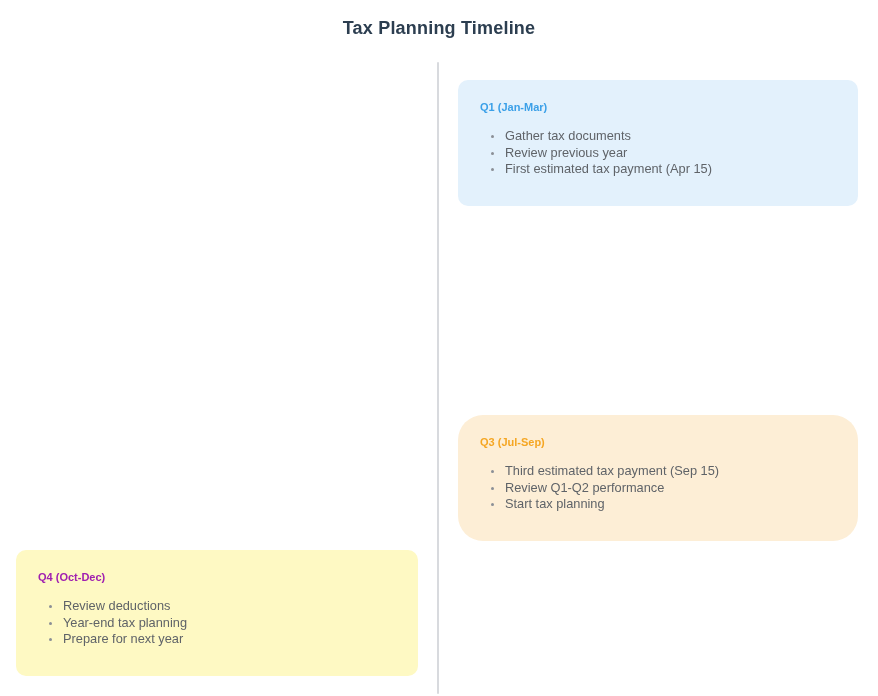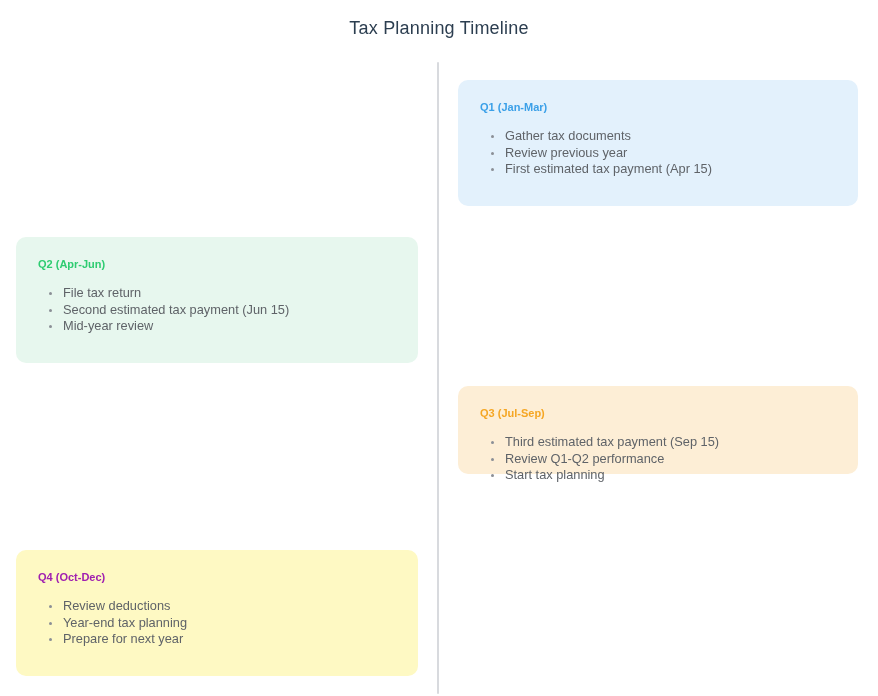--- a/index.html
+++ b/index.html
@@ -22,21 +22,21 @@
   }
 
   
   .page-title {
     position: absolute;
     left: 0;
     top: 16px;
     width: 878px;
     text-align: center;
     font-size: 18px;
-    font-weight: normal;
+    font-weight: bold;
     color: #2c3e50;
     letter-spacing: 0.2px;
     line-height: 24px;
   }
 
   
   .timeline-spine {
     position: absolute;
     left: 437px;
     top: 62px;
@@ -51,21 +51,21 @@
     position: absolute;
     box-sizing: border-box;
     border-radius: 10px;
     padding: 18px 22px 16px 22px;
   }
   .tl-card.left  { left: 16px;  width: 402px; }
   .tl-card.right { left: 458px; width: 400px; }
 
   .card-q1 { top: 80px;  height: 126px; background: #e3f1fc; }
   .card-q2 { top: 237px; height: 126px; background: #e7f7ee; }
-  .card-q3 { top: 386px; height: 88px; background: #fdeed6; }
+  .card-q3 { top: 415px; height: 126px; background: #fdeed6; border-radius: 25px; }
   .card-q4 { top: 550px; height: 126px; background: #fef9c3; }
 
   .card-heading {
     margin: 0 0 12px 0;
     font-size: 11px;
     font-weight: bold;
     line-height: 18px;
   }
   .h-q1 { color: #3ba0e8; }
   .h-q2 { color: #2ecc71; }
@@ -107,28 +107,20 @@
 
   <div class="tl-card right card-q1">
     <div class="card-heading h-q1">Q1 (Jan-Mar)</div>
     <ul class="card-list">
       <li>Gather tax documents</li>
       <li>Review previous year</li>
       <li>First estimated tax payment (Apr 15)</li>
     </ul>
   </div>
 
-  <div class="tl-card left card-q2">
-    <div class="card-heading h-q2">Q2 (Apr-Jun)</div>
-    <ul class="card-list">
-      <li>File tax return</li>
-      <li>Second estimated tax payment (Jun 15)</li>
-      <li>Mid-year review</li>
-    </ul>
-  </div>
 
   <div class="tl-card right card-q3">
     <div class="card-heading h-q3">Q3 (Jul-Sep)</div>
     <ul class="card-list">
       <li>Third estimated tax payment (Sep 15)</li>
       <li>Review Q1-Q2 performance</li>
       <li>Start tax planning</li>
     </ul>
   </div>
 

